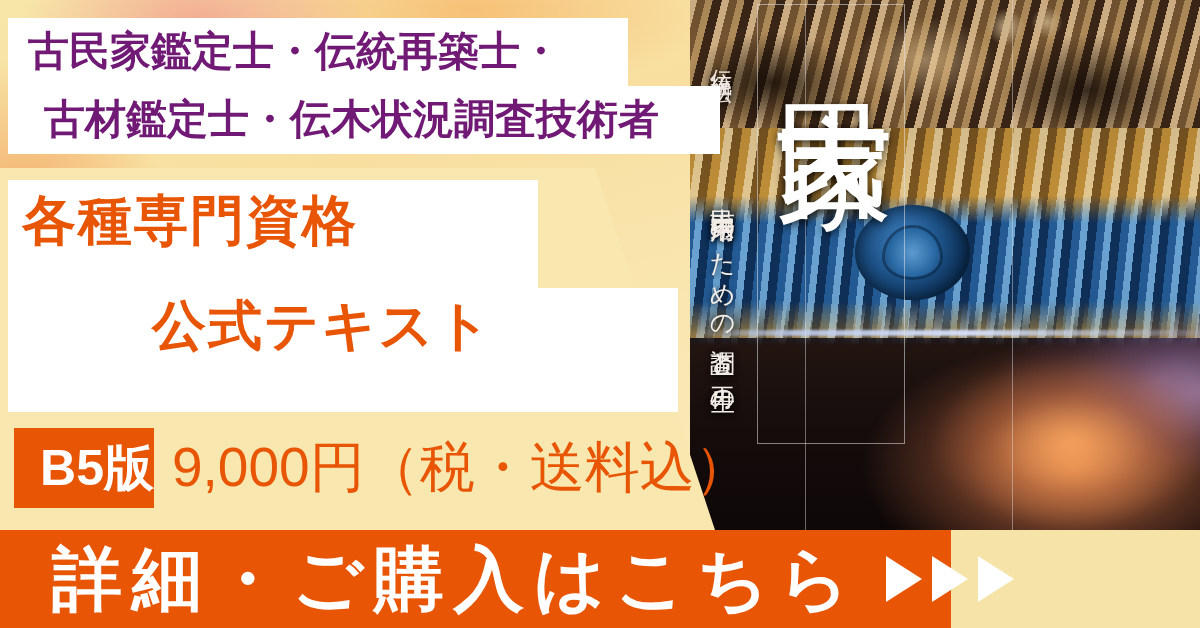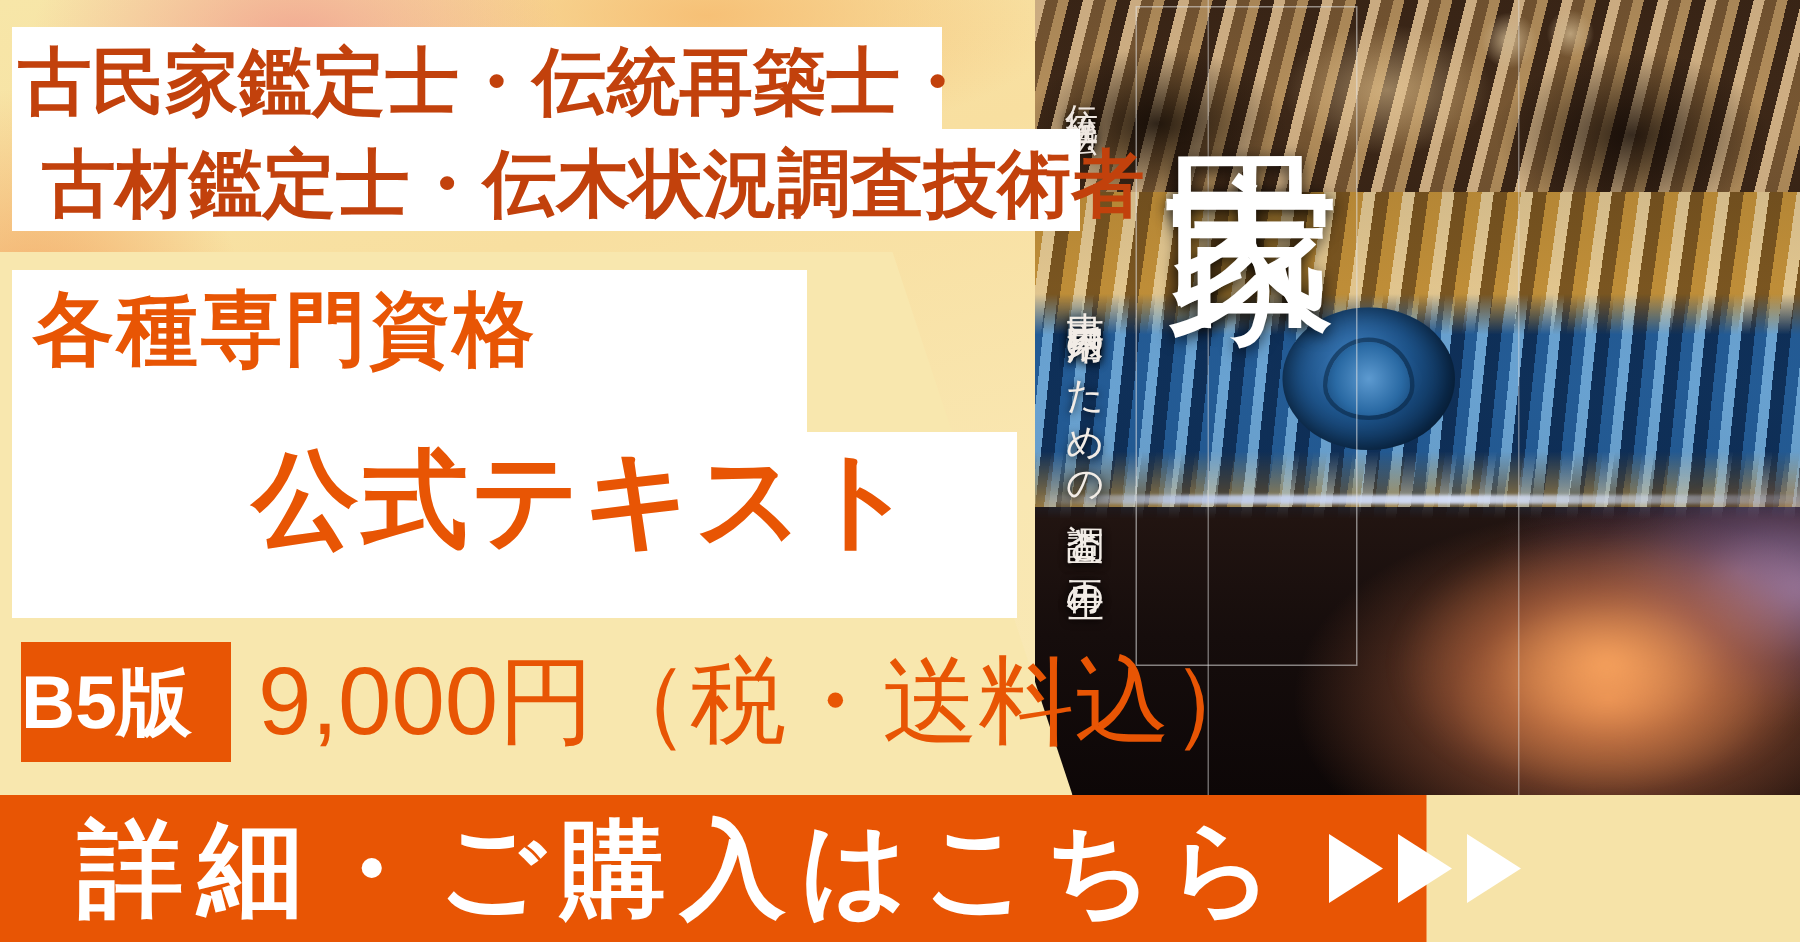--- a/index.html
+++ b/index.html
@@ -147,44 +147,44 @@
 
   
   .wb{position:absolute;background:#ffffff;}
   .wb-top1{left:8px;top:18px;width:620px;height:68px;}
   .wb-top2{left:8px;top:86px;width:712px;height:68px;}
   .wb-mid1{left:8px;top:180px;width:530px;height:108px;}
   .wb-mid2{left:8px;top:288px;width:670px;height:124px;}
 
   
   .top-line{
-    position:absolute;left:12px;
-    color:#c2410c;font-size:49px;font-weight:700;letter-spacing:0px;
+    position:absolute;left:28px;
+    color:#701a75;font-size:41px;font-weight:700;letter-spacing:0px;
     white-space:nowrap;line-height:1;
   }
   .top-line.l1{top:31px;}
   .top-line.l2{top:99px;margin-left:16px;}
 
   .head-line{
     position:absolute;color:#e85504;font-weight:700;white-space:nowrap;line-height:1;
     letter-spacing:2px;
   }
   .head-line.h1{left:22px;top:193px;font-size:54px;}
-  .head-line.h2{left:168px;top:298px;font-size:71px;}
+  .head-line.h2{left:152px;top:298px;font-size:54px;}
 
   
   .badge{
     position:absolute;left:14px;top:428px;width:140px;height:80px;
     background:#e85504;color:#ffffff;
-    font-size:50px;font-weight:700;line-height:80px;text-align:left;
+    font-size:50px;font-weight:700;line-height:80px;text-align:right;
     letter-spacing:0px;box-sizing:border-box;
   }
   .price{
     position:absolute;left:172px;top:431px;
-    color:#e85504;font-size:64px;line-height:72px;white-space:nowrap;letter-spacing:0px;
+    color:#e85504;font-size:55px;line-height:72px;white-space:nowrap;letter-spacing:0px;
   }
 
   
   .cta{
     position:absolute;left:0;top:530px;width:951px;height:98px;
     background:#e85504;
     display:flex;align-items:center;
   }
   .cta-text{
     margin-left:52px;color:#ffffff;font-size:70px;font-weight:700;

